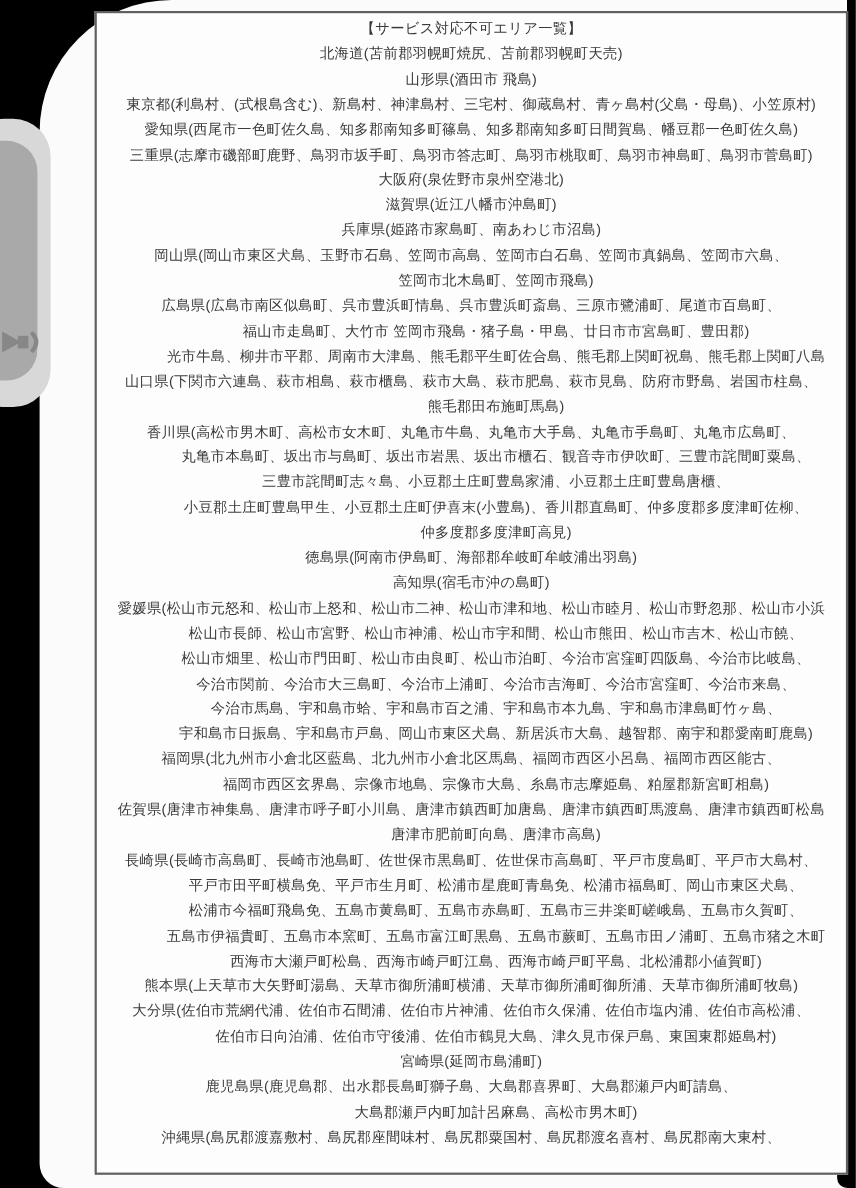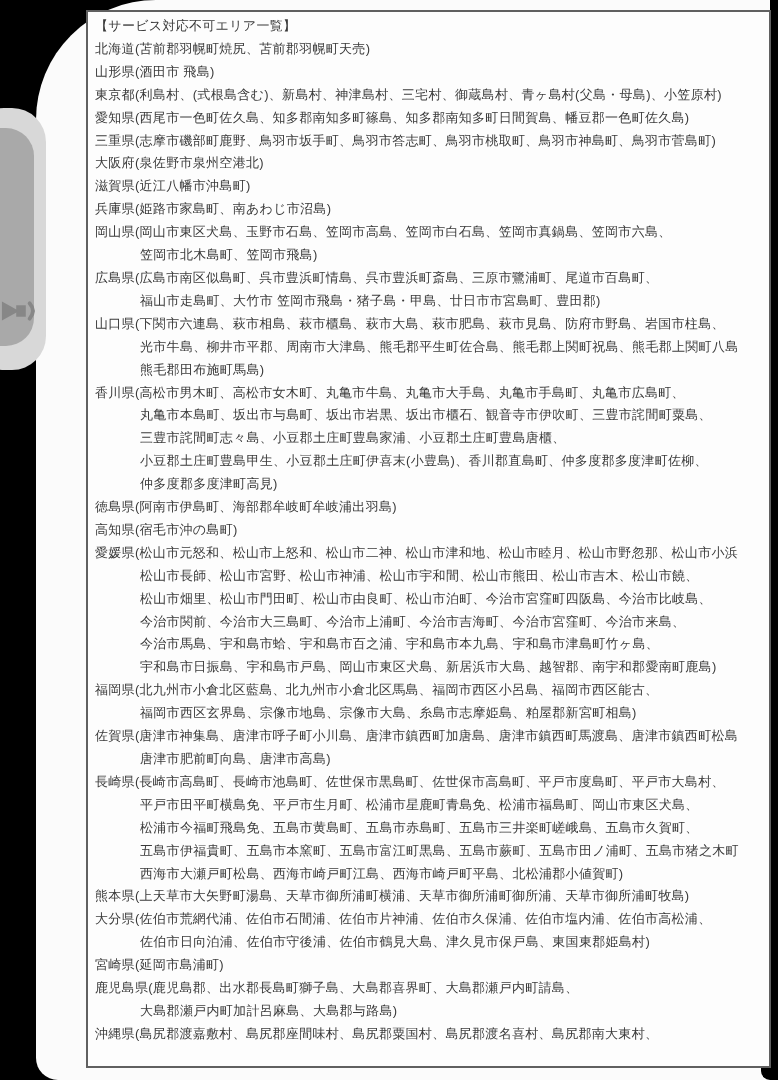--- a/index.html
+++ b/index.html
@@ -24,20 +24,21 @@
   }
   .doc-box{
     position:absolute;
     left:50px;top:10px;
     width:685px;height:1058px;
     border:2px solid #606060;
     background:#fdfdfd;
     box-sizing:border-box;
     padding:3px 7px 0 7px;
     overflow:hidden;
+    text-align:center;
   }
   .line{
     font-size:13px;
     line-height:22.9px;
     color:#3a3a3a;
     letter-spacing:0.3px;
     white-space:nowrap;
   }
   .line.indent{padding-left:45px;}
   .title-line{font-weight:400;}
@@ -75,22 +76,22 @@
         <div class="line">東京都(利島村、(式根島含む)、新島村、神津島村、三宅村、御蔵島村、青ヶ島村(父島・母島)、小笠原村)</div>
         <div class="line">愛知県(西尾市一色町佐久島、知多郡南知多町篠島、知多郡南知多町日間賀島、幡豆郡一色町佐久島)</div>
         <div class="line">三重県(志摩市磯部町鹿野、鳥羽市坂手町、鳥羽市答志町、鳥羽市桃取町、鳥羽市神島町、鳥羽市菅島町)</div>
         <div class="line">大阪府(泉佐野市泉州空港北)</div>
         <div class="line">滋賀県(近江八幡市沖島町)</div>
         <div class="line">兵庫県(姫路市家島町、南あわじ市沼島)</div>
         <div class="line">岡山県(岡山市東区犬島、玉野市石島、笠岡市高島、笠岡市白石島、笠岡市真鍋島、笠岡市六島、</div>
         <div class="line indent">笠岡市北木島町、笠岡市飛島)</div>
         <div class="line">広島県(広島市南区似島町、呉市豊浜町情島、呉市豊浜町斎島、三原市鷺浦町、尾道市百島町、</div>
         <div class="line indent">福山市走島町、大竹市 笠岡市飛島・猪子島・甲島、廿日市市宮島町、豊田郡)</div>
+        <div class="line indent">光市牛島、柳井市平郡、周南市大津島、熊毛郡平生町佐合島、熊毛郡上関町祝島、熊毛郡上関町八島</div>
         <div class="line">山口県(下関市六連島、萩市相島、萩市櫃島、萩市大島、萩市肥島、萩市見島、防府市野島、岩国市柱島、</div>
-        <div class="line indent">光市牛島、柳井市平郡、周南市大津島、熊毛郡平生町佐合島、熊毛郡上関町祝島、熊毛郡上関町八島</div>
         <div class="line indent">熊毛郡田布施町馬島)</div>
         <div class="line">香川県(高松市男木町、高松市女木町、丸亀市牛島、丸亀市大手島、丸亀市手島町、丸亀市広島町、</div>
         <div class="line indent">丸亀市本島町、坂出市与島町、坂出市岩黒、坂出市櫃石、観音寺市伊吹町、三豊市詫間町粟島、</div>
         <div class="line indent">三豊市詫間町志々島、小豆郡土庄町豊島家浦、小豆郡土庄町豊島唐櫃、</div>
         <div class="line indent">小豆郡土庄町豊島甲生、小豆郡土庄町伊喜末(小豊島)、香川郡直島町、仲多度郡多度津町佐柳、</div>
         <div class="line indent">仲多度郡多度津町高見)</div>
         <div class="line">徳島県(阿南市伊島町、海部郡牟岐町牟岐浦出羽島)</div>
         <div class="line">高知県(宿毛市沖の島町)</div>
         <div class="line">愛媛県(松山市元怒和、松山市上怒和、松山市二神、松山市津和地、松山市睦月、松山市野忽那、松山市小浜</div>
         <div class="line indent">松山市長師、松山市宮野、松山市神浦、松山市宇和間、松山市熊田、松山市吉木、松山市饒、</div>
@@ -105,21 +106,21 @@
         <div class="line">長崎県(長崎市高島町、長崎市池島町、佐世保市黒島町、佐世保市高島町、平戸市度島町、平戸市大島村、</div>
         <div class="line indent">平戸市田平町横島免、平戸市生月町、松浦市星鹿町青島免、松浦市福島町、岡山市東区犬島、</div>
         <div class="line indent">松浦市今福町飛島免、五島市黄島町、五島市赤島町、五島市三井楽町嵯峨島、五島市久賀町、</div>
         <div class="line indent">五島市伊福貴町、五島市本窯町、五島市富江町黒島、五島市蕨町、五島市田ノ浦町、五島市猪之木町</div>
         <div class="line indent">西海市大瀬戸町松島、西海市崎戸町江島、西海市崎戸町平島、北松浦郡小値賀町)</div>
         <div class="line">熊本県(上天草市大矢野町湯島、天草市御所浦町横浦、天草市御所浦町御所浦、天草市御所浦町牧島)</div>
         <div class="line">大分県(佐伯市荒網代浦、佐伯市石間浦、佐伯市片神浦、佐伯市久保浦、佐伯市塩内浦、佐伯市高松浦、</div>
         <div class="line indent">佐伯市日向泊浦、佐伯市守後浦、佐伯市鶴見大島、津久見市保戸島、東国東郡姫島村)</div>
         <div class="line">宮崎県(延岡市島浦町)</div>
         <div class="line">鹿児島県(鹿児島郡、出水郡長島町獅子島、大島郡喜界町、大島郡瀬戸内町請島、</div>
-        <div class="line indent">大島郡瀬戸内町加計呂麻島、大島郡与路島)</div>
+        <div class="line indent">大島郡瀬戸内町加計呂麻島、高松市男木町)</div>
         <div class="line">沖縄県(島尻郡渡嘉敷村、島尻郡座間味村、島尻郡粟国村、島尻郡渡名喜村、島尻郡南大東村、</div>
       </div>
   </div>
 </div>
 
 <div class="vol-pill"></div>
 <div class="vol-inner"></div>
 <svg class="vol-icon" viewBox="0 0 44 46">
   <path d="M2 13 L2 33 L20 23 Z" fill="#878787"></path>
   <rect x="17" y="17" width="10" height="12" fill="#878787"></rect>

